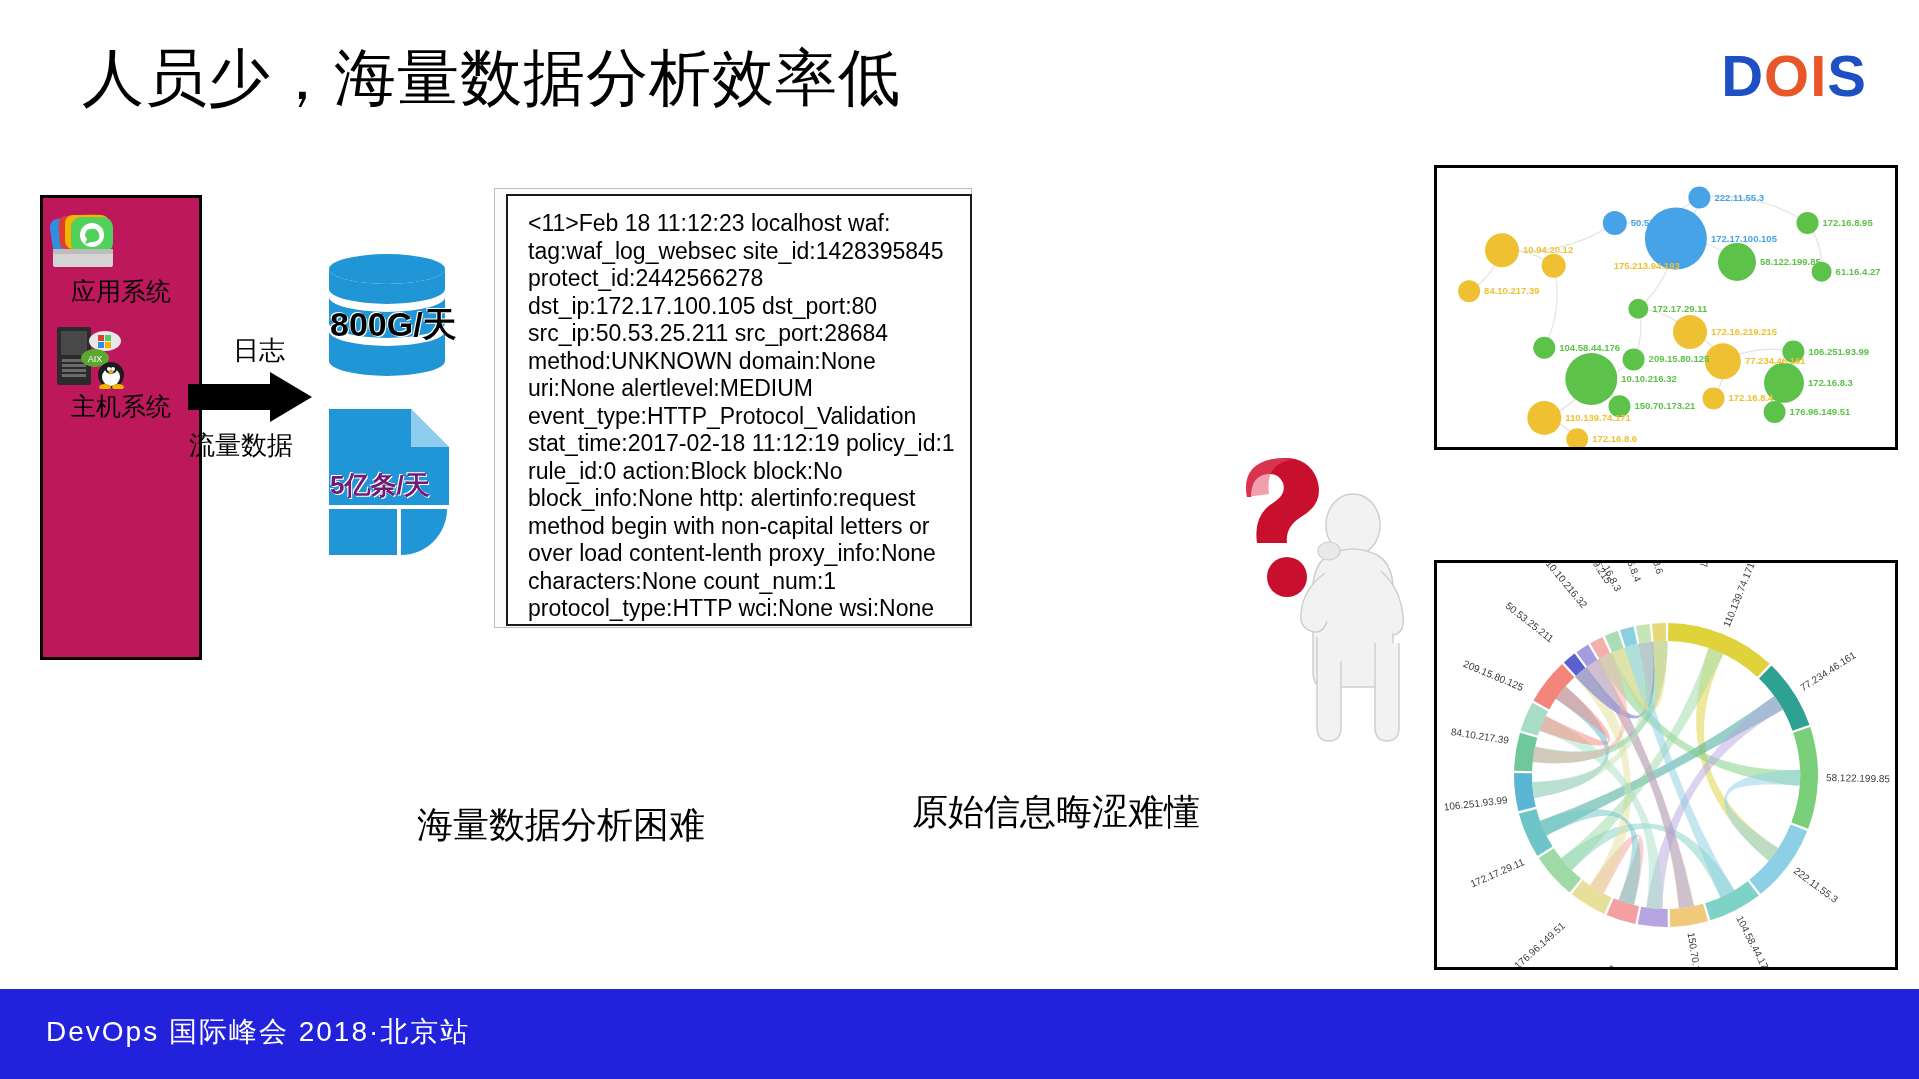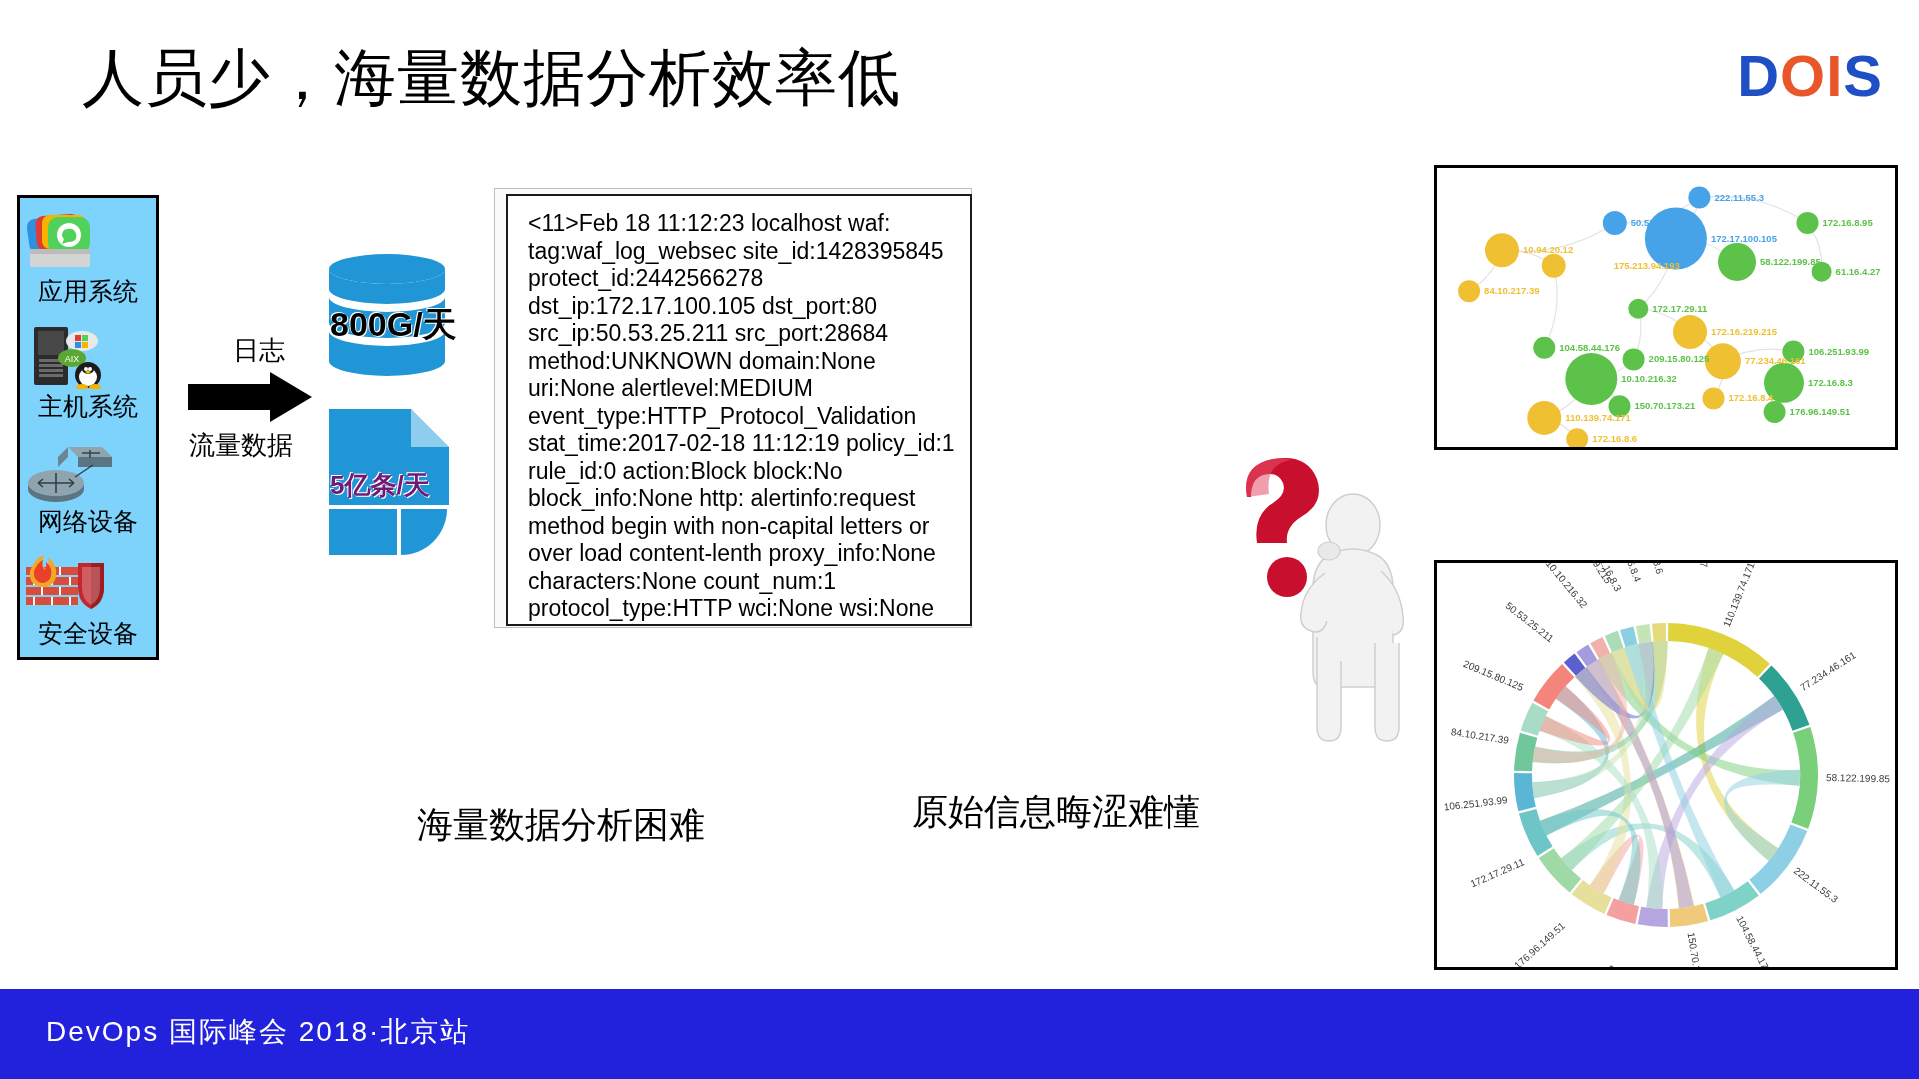--- a/index.html
+++ b/index.html
@@ -24,42 +24,42 @@
     font-weight: 400;
     color: #000000;
     letter-spacing: 1px;
     white-space: nowrap;
     font-family: "Liberation Sans", "DejaVu Sans", sans-serif;
   }
 
   
   .logo {
     position: absolute;
-    right: 36px;
+    right: 52px;
     top: 42px;
     font-size: 58px;
     font-weight: bold;
     letter-spacing: 1px;
     font-family: "Liberation Sans", "DejaVu Sans", sans-serif;
     margin-left: 29px;
   }
   .logo .d { color: #1f4fc4; }
   .logo .o { color: #e8562a; }
   .logo .i { color: #e8562a; }
   .logo .s { color: #1f4fc4; }
 
   
   .source-box {
     position: absolute;
-    left: 17px;
+    left: 40px;
     top: 195px;
-    width: 142px;
+    width: 162px;
     height: 465px;
     border: 3px solid #000000;
-    background: #7dd3fc;
+    background: #be185d;
     box-sizing: border-box;
   }
   .source-item {
     position: absolute;
     left: 0;
     width: 100%;
     text-align: center;
   }
   .source-item .src-icon {
     height: 68px;
@@ -316,64 +316,21 @@
         <ellipse cx="66" cy="44" rx="2" ry="2" fill="#ffffff"></ellipse>
         <ellipse cx="70" cy="44" rx="2" ry="2" fill="#ffffff"></ellipse>
         <path d="M65 47 l3 -2 l3 2 l-3 2z" fill="#f5b400"></path>
         <ellipse cx="62" cy="62" rx="6" ry="3" fill="#f5b400"></ellipse>
         <ellipse cx="75" cy="62" rx="6" ry="3" fill="#f5b400"></ellipse>
       </svg>
     </div>
     <div class="src-label">主机系统</div>
   </div>
 
-  <div class="source-item si2">
-    <div class="src-icon">
-      <svg width="92" height="62" viewBox="0 0 92 62">
-        <path d="M48 6 l34 0 l10 10 l-34 0z" fill="#8fa4ae"></path>
-        <path d="M48 6 l-10 10 l0 10 l10 -10z" fill="#6d8492"></path>
-        <path d="M58 16 l34 0 l0 10 l-34 0z" fill="#5d7482"></path>
-        <g stroke="#2c3e46" stroke-width="1.4" fill="none">
-          <path d="M62 12 h18"></path>
-            <path d="M70 9 v8"></path>
-        </g>
-        <ellipse cx="36" cy="42" rx="28" ry="13" fill="#8fa4ae"></ellipse>
-        <path d="M8 42 a28 13 0 0 0 56 0 l0 6 a28 13 0 0 1 -56 0z" fill="#5d7482"></path>
-        <g stroke="#2c3e46" stroke-width="1.6" fill="none">
-          <path d="M18 42 h36"></path>
-            <path d="M36 32 v20"></path>
-          <path d="M18 42 l5 -4 M18 42 l5 4 M54 42 l-5 -4 M54 42 l-5 4"></path>
-        </g>
-        <path d="M55 36 l18 -12" stroke="#2c3e46" stroke-width="1.4" fill="none"></path>
-      </svg>
-    </div>
-    <div class="src-label">网络设备</div>
-  </div>
-
-  <div class="source-item si3">
-    <div class="src-icon">
-      <svg width="92" height="62" viewBox="0 0 92 62">
-        <g>
-          <rect x="6" y="14" width="52" height="8" fill="#d94b3a"></rect>
-          <rect x="6" y="24" width="52" height="8" fill="#d94b3a"></rect>
-          <rect x="6" y="34" width="52" height="8" fill="#d94b3a"></rect>
-          <rect x="6" y="44" width="52" height="8" fill="#d94b3a"></rect>
-          <g stroke="#ffffff" stroke-width="2">
-            <path d="M22 14 v8 M40 14 v8 M14 24 v8 M32 24 v8 M50 24 v8 M22 34 v8 M40 34 v8 M14 44 v8 M32 44 v8 M50 44 v8"></path>
-          </g>
-          <path d="M10 18 q6 -14 14 -16 q-4 10 2 14 q4 -6 2 -12 q10 8 8 20 q-2 10 -14 10 q-14 -2 -12 -16z" fill="#f5a623"></path>
-          <path d="M14 18 q4 -9 9 -11 q-2 7 2 10 q2 -4 1 -8 q7 6 5 14 q-2 7 -9 7 q-9 -2 -8 -12z" fill="#e8402a"></path>
-        </g>
-        <path d="M58 10 l26 0 l0 24 q0 16 -13 22 q-13 -6 -13 -22z" fill="#c1272d"></path>
-        <path d="M71 10 l13 0 l0 24 q0 16 -13 22z" fill="#9e1b22"></path>
-        <path d="M62 14 l18 0 l0 20 q0 13 -9 18 q-9 -5 -9 -18z" fill="#ffffff" opacity="0.25"></path>
-      </svg>
-    </div>
-    <div class="src-label">安全设备</div>
-  </div>
+
 </div>
 
 <div class="flow-label flow-log">日志</div>
 <div class="flow-label flow-traf">流量数据</div>
 <div class="big-arrow">
   <svg width="124" height="50" viewBox="0 0 124 50">
     <path d="M0 12 L82 12 L82 0 L124 25 L82 50 L82 38 L0 38 Z" fill="#000000"></path>
   </svg>
 </div>
 

